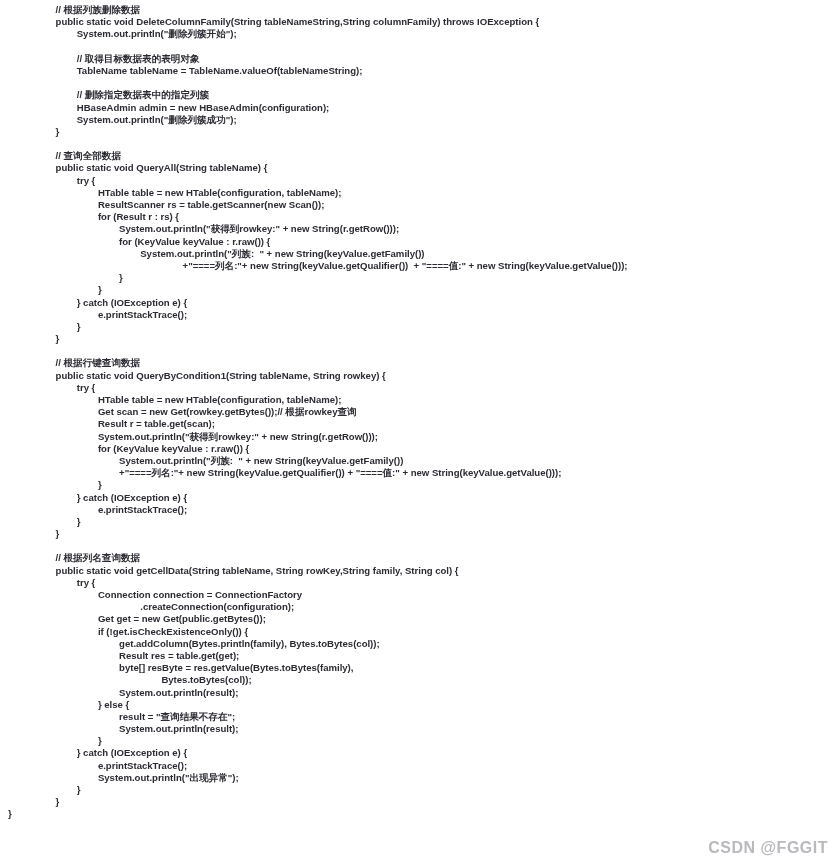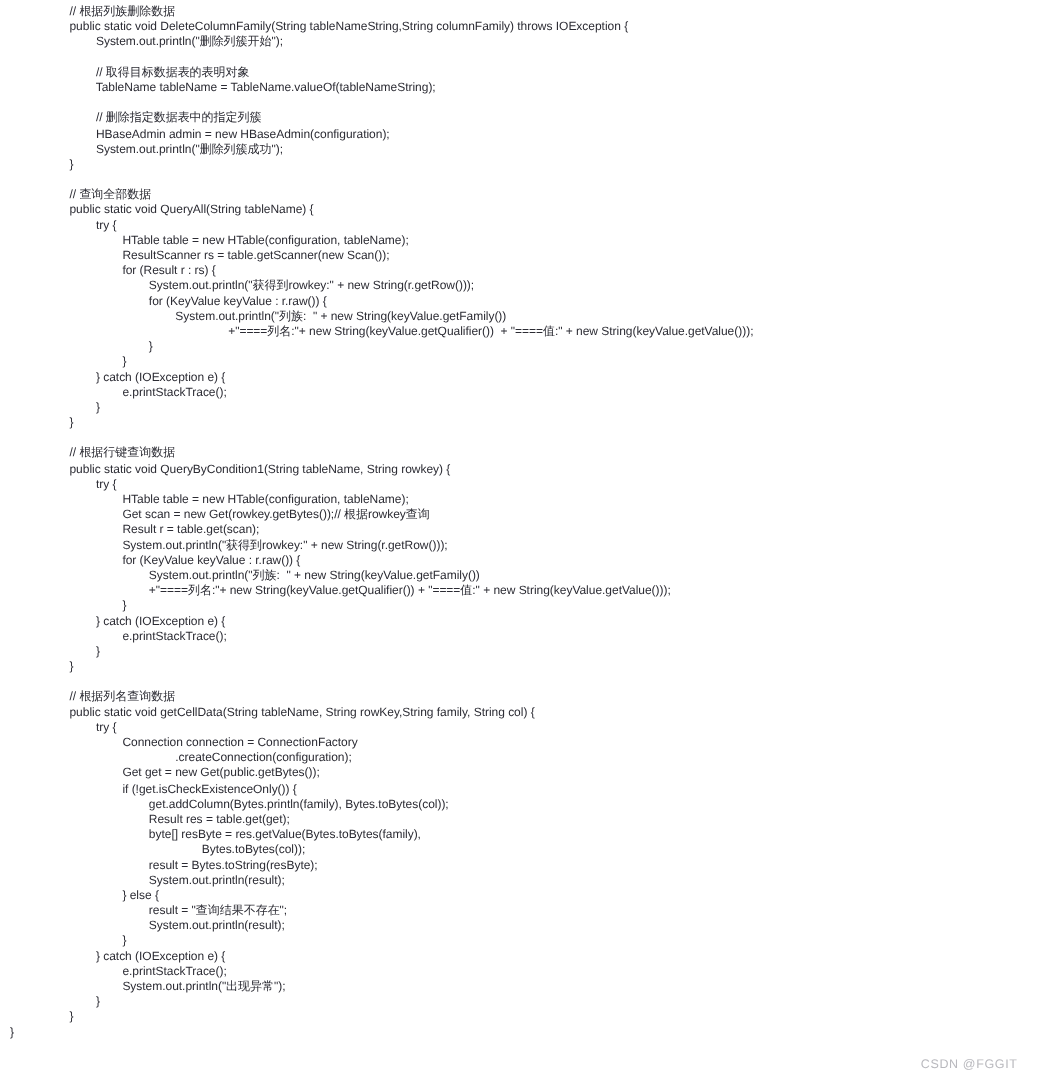--- a/index.html
+++ b/index.html
@@ -8,20 +8,21 @@
     padding: 0;
     background: #ffffff;
   }
   #page {
     position: relative;
     width: 831px;
     height: 866px;
     background: #ffffff;
     overflow: hidden;
     font-family: "Liberation Sans", "DejaVu Sans", sans-serif;
+    font-weight: bold;
   }
   #code-listing {
     position: absolute;
     left: 0;
     top: 0;
     width: 831px;
     padding-top: 4px;
     box-sizing: border-box;
   }
   .code-line {
@@ -36,24 +37,24 @@
     box-sizing: border-box;
   }
   .code-line.blank {
     color: transparent;
   }
   .code-line.outer {
     padding-left: 8px;
   }
   #watermark {
     position: absolute;
-    right: 17px;
+    right: 3px;
     bottom: 9px;
     font-family: "Liberation Sans", "DejaVu Sans", sans-serif;
-    font-size: 10px;
+    font-size: 16px;
     letter-spacing: 0.5px;
     color: #b9b9be;
     user-select: none;
   }
 </style>
 </head>
 <body>
 
 <div id="page">
 
@@ -107,21 +108,20 @@
       <div class="code-line">    public static void getCellData(String tableName, String rowKey,String family, String col) {</div>
       <div class="code-line">            try {</div>
       <div class="code-line">                    Connection connection = ConnectionFactory</div>
       <div class="code-line">                                    .createConnection(configuration);</div>
       <div class="code-line">                    Get get = new Get(public.getBytes());</div>
       <div class="code-line">                    if (!get.isCheckExistenceOnly()) {</div>
       <div class="code-line">                            get.addColumn(Bytes.println(family), Bytes.toBytes(col));</div>
       <div class="code-line">                            Result res = table.get(get);</div>
       <div class="code-line">                            byte[] resByte = res.getValue(Bytes.toBytes(family),</div>
       <div class="code-line">                                            Bytes.toBytes(col));</div>
-      <div class="code-line">                            result = Bytes.toString(resByte);</div>
       <div class="code-line">                            System.out.println(result);</div>
       <div class="code-line">                    } else {</div>
       <div class="code-line">                            result = "查询结果不存在";</div>
       <div class="code-line">                            System.out.println(result);</div>
       <div class="code-line">                    }</div>
       <div class="code-line">            } catch (IOException e) {</div>
       <div class="code-line">                    e.printStackTrace();</div>
       <div class="code-line">                    System.out.println("出现异常");</div>
       <div class="code-line">            }</div>
       <div class="code-line">    }</div>

